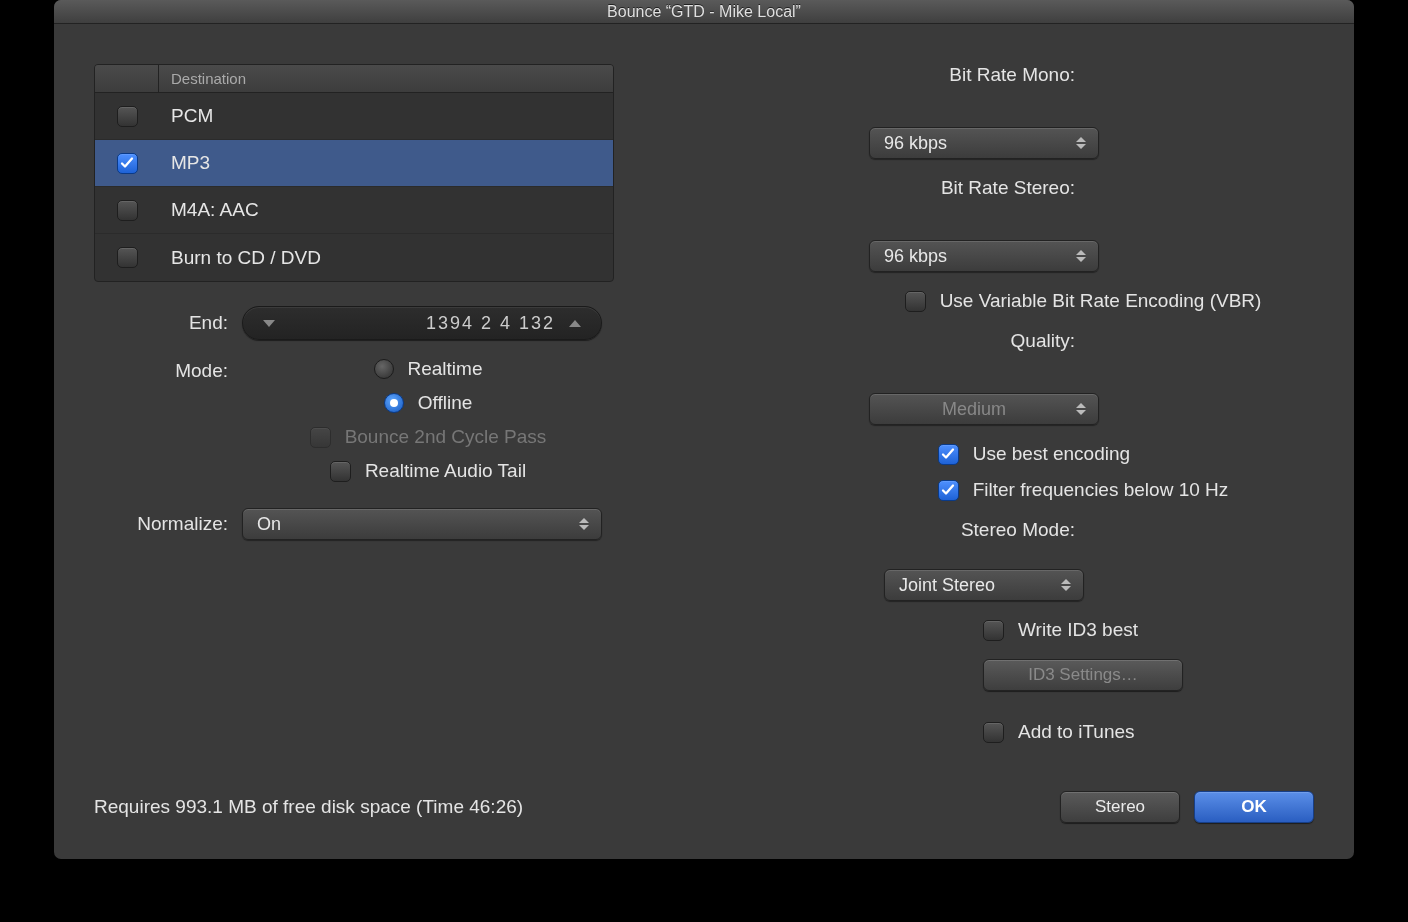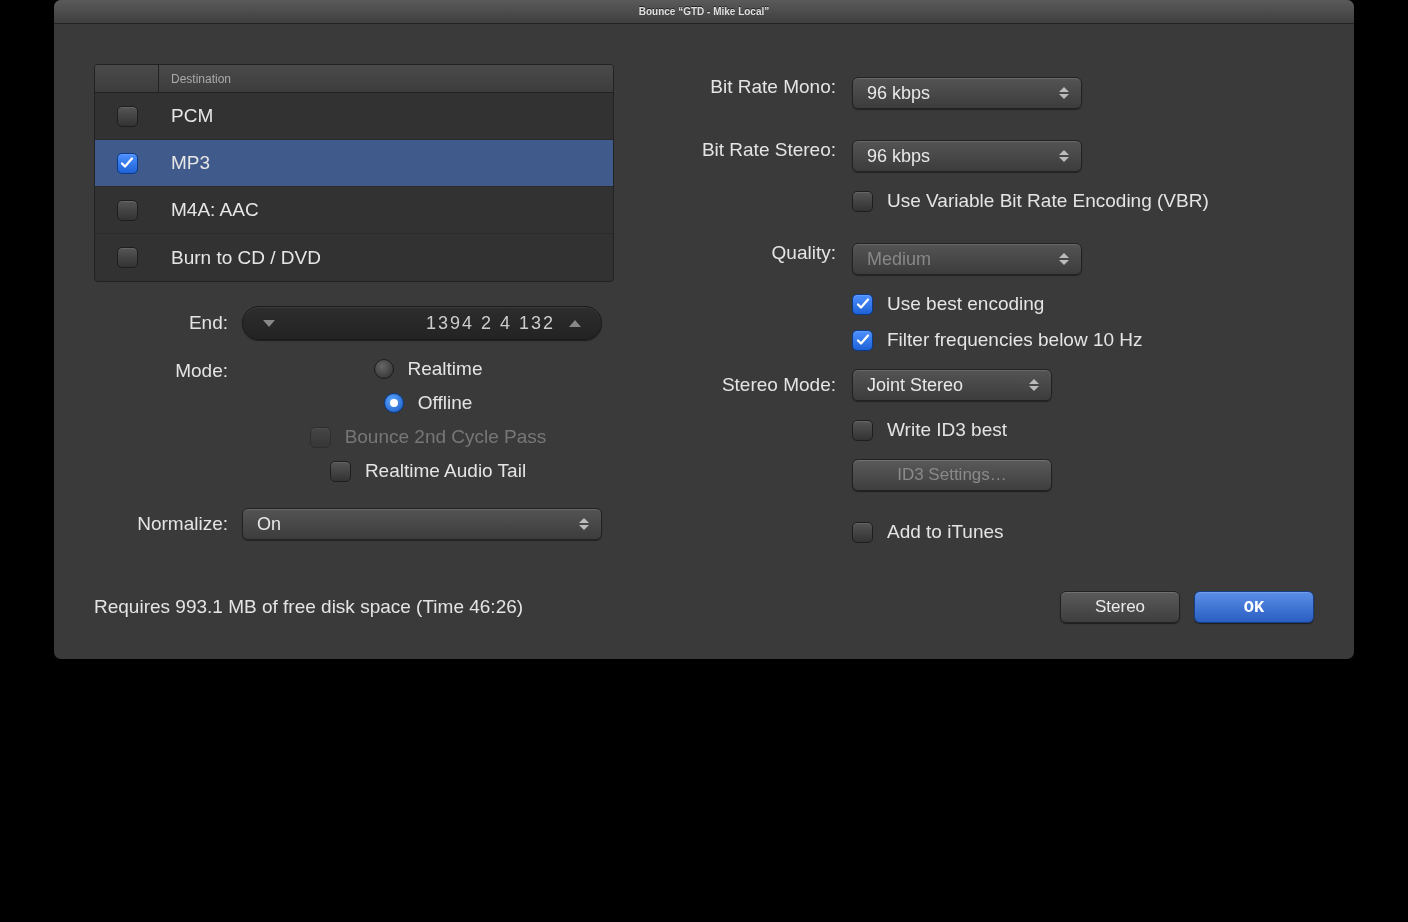--- a/index.html
+++ b/index.html
@@ -21,23 +21,23 @@
     border-radius: 7px;
     box-shadow: 0 20px 60px rgba(0,0,0,.8);
     overflow: hidden;
   }
   .titlebar {
     height: 24px;
     background: linear-gradient(#5a5a5a, #3f3f3f);
     border-bottom: 1px solid #222;
     text-align: center;
     line-height: 24px;
-    font-size: 10px;
+    font-size: 16px;
     color: #e0e0e0;
-    font-weight: bold;
+    font-weight: normal;
     text-shadow: 0 -1px rgba(0,0,0,.6);
   }
   .body {
     background: #3a3a3a;
     padding: 40px 40px 30px 40px;
     display: flex;
     gap: 40px;
   }
   .col-left { flex: 0 0 520px; }
   .col-right { flex: 1; padding-top: 0; }
@@ -58,21 +58,21 @@
   }
   .dest-header .col-check {
     width: 64px;
     border-right: 1px solid #222;
   }
   .dest-header .col-name {
     flex: 1;
     padding: 0 12px;
     line-height: 28px;
     color: #aaa;
-    font-size: 12px;
+    font-size: 15px;
   }
   .dest-row {
     height: 47px;
     display: flex;
     align-items: center;
     border-bottom: 1px solid #2b2b2b;
     font-size: 19px;
     cursor: default;
   }
   .dest-row:last-child { border-bottom: none; }
@@ -148,21 +148,22 @@
   .stack { display: flex; flex-direction: column; gap: 14px; }
   .hrow { display: flex; align-items: center; gap: 14px; font-size: 19px; color: #e4e4e4; }
   .hrow.disabled { color: #777; }
   .hrow.disabled .chk, .hrow.disabled .radio { opacity: .45; }
 
   
   .rform-row {
     display: flex;
     align-items: center;
     margin-bottom: 18px;
-    gap: 16px;
+    gap: 28px;
+    flex-direction: column;
   }
   .rform-row .rlbl {
     width: 182px;
     text-align: right;
     font-size: 19px;
     color: #e4e4e4;
   }
   .rform-row .roff {
     margin-left: 198px;
     display: flex;
@@ -180,21 +181,21 @@
     background: linear-gradient(#545454, #3c3c3c);
     border: 1px solid #222;
     box-shadow: inset 0 1px rgba(255,255,255,.12), 0 1px 1px rgba(0,0,0,.4);
     color: #e8e8e8;
     font-size: 18px;
     display: inline-flex;
     align-items: center;
     position: relative;
     cursor: default;
   }
-  .popup.disabled { color: #888; }
+  .popup.disabled { color: #888; justify-content: center; }
   .popup .arrows {
     position: absolute; right: 8px; top: 0; bottom: 0;
     width: 18px;
     display: flex; flex-direction: column; justify-content: center; align-items: center; gap: 2px;
   }
   .popup .arrows .up, .popup .arrows .dn {
     width: 0; height: 0;
     border-left: 5px solid transparent;
     border-right: 5px solid transparent;
   }
@@ -255,21 +256,20 @@
     font-size: 17px;
     display: inline-flex; align-items: center; justify-content: center;
     cursor: pointer;
   }
   .btn.disabled { color: #8a8a8a; cursor: default; }
   .btn.primary {
     background: linear-gradient(#5b8fe8, #2a5ec1);
     border-color: #173f88;
     color: #fff;
     font-weight: 600;
-    font-family: Liberation Mono, monospace;
   }
 
   .footer {
     padding: 0 40px 36px 40px;
     display: flex;
     align-items: center;
     gap: 14px;
   }
   .footer .status {
     flex: 1;

